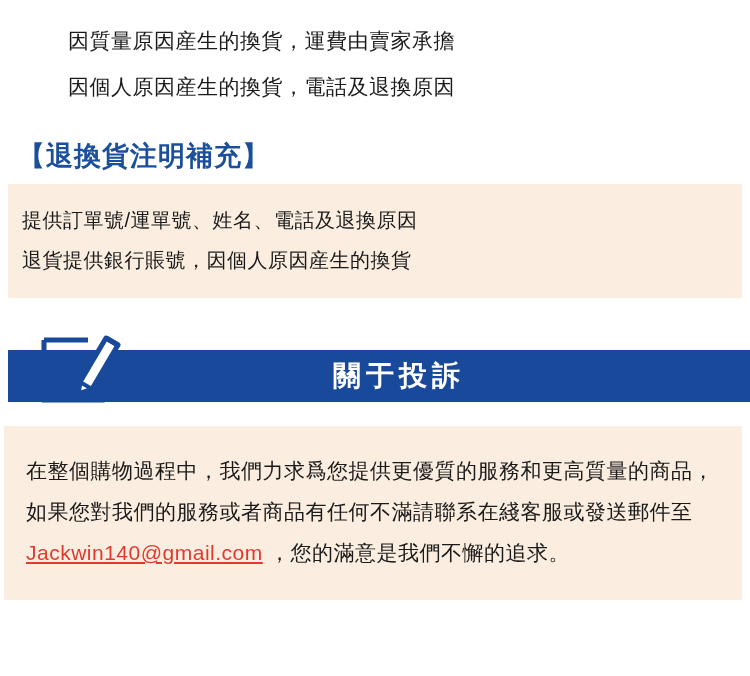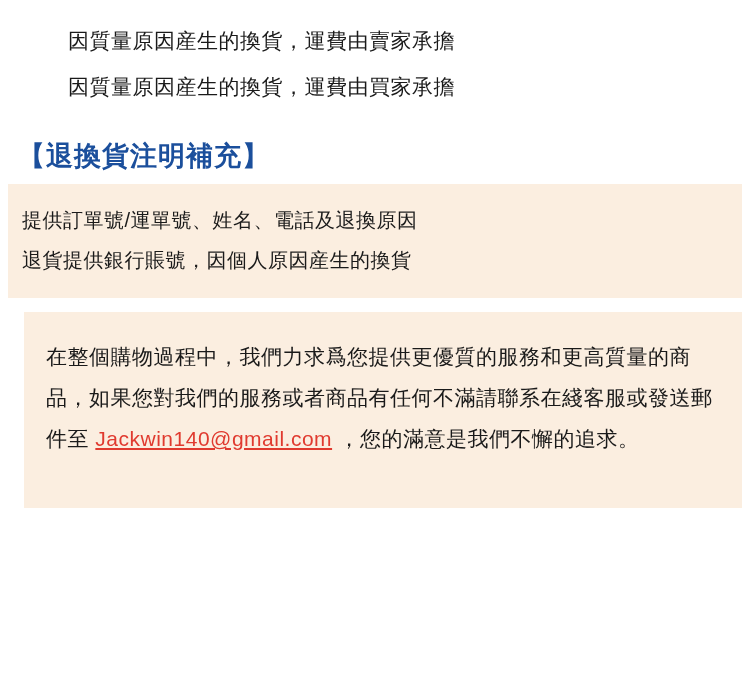--- a/index.html
+++ b/index.html
@@ -85,49 +85,69 @@
     position: absolute;
     left: 36px;
     top: -28px;
     width: 86px;
     height: 84px;
   }
 
   
   .complaint-box {
     background: #fbeee0;
-    margin: 14px 8px 0 24px;
-    padding: 24px 22px 49px 22px;
+    margin: 14px 8px 0 4px;
+    padding: 24px 22px 27px 22px;
   }
   .complaint-text {
     font-size: 21px;
     line-height: 41px;
     color: #1a1a1a;
     letter-spacing: 0.5px;
   }
   .email {
     color: #e03a2f;
     text-decoration: underline;
   }
 </style>
 </head>
 <body>
 
 <div class="page">
 
   <div class="top-lines">
     <div class="top-line">因質量原因産生的換貨，運費由賣家承擔</div>
-    <div class="top-line">因質量原因産生的換貨，運費由買家承擔</div>
+    <div class="top-line">因個人原因産生的換貨，電話及退換原因</div>
   </div>
 
   <div class="section-heading">【退換貨注明補充】</div>
 
   <div class="note-box">
     <div class="note-line">提供訂單號/運單號、姓名、電話及退換原因</div>
     <div class="note-line">退貨提供銀行賬號，因個人原因産生的換貨</div>
   </div>
 
+  <div class="banner-wrap">
+    <div class="banner-bar">
+      <span class="banner-title">關于投訴</span>
+    </div>
+    <span class="pen-icon">
+      <svg width="86" height="84" viewBox="0 0 86 84" xmlns="http://www.w3.org/2000/svg">
+
+        <path d="M8 18 L8 78 L66 78 L66 40" fill="none" stroke="#19499a" stroke-width="5"></path>
+        <path d="M8 18 L52 18" fill="none" stroke="#19499a" stroke-width="5"></path>
+
+        <path d="M20 36 L40 36" fill="none" stroke="#19499a" stroke-width="4"></path>
+        <path d="M20 50 L46 50" fill="none" stroke="#19499a" stroke-width="4"></path>
+        <path d="M20 64 L40 64" fill="none" stroke="#19499a" stroke-width="4"></path>
+
+        <path d="M44 60 L70 16 L82 23 L56 67 L42 72 Z" fill="#ffffff" stroke="#19499a" stroke-width="5" stroke-linejoin="round"></path>
+        <path d="M70 16 L82 23" fill="none" stroke="#19499a" stroke-width="5"></path>
+        <path d="M44 60 L56 67" fill="none" stroke="#19499a" stroke-width="4"></path>
+      </svg>
+    </span>
+  </div>
 
   <div class="complaint-box">
     <div class="complaint-text"><span>在整個購物過程中，我們力求爲您提供更優質的服務和更高質量的商品，如果您對我們的服務或者商品有任何不滿請聯系在綫客服或發送郵件至 </span><span class="email">Jackwin140@gmail.com</span><span> ，您的滿意是我們不懈的追求。</span></div>
   </div>
 
 </div>
 
 </body></html>

